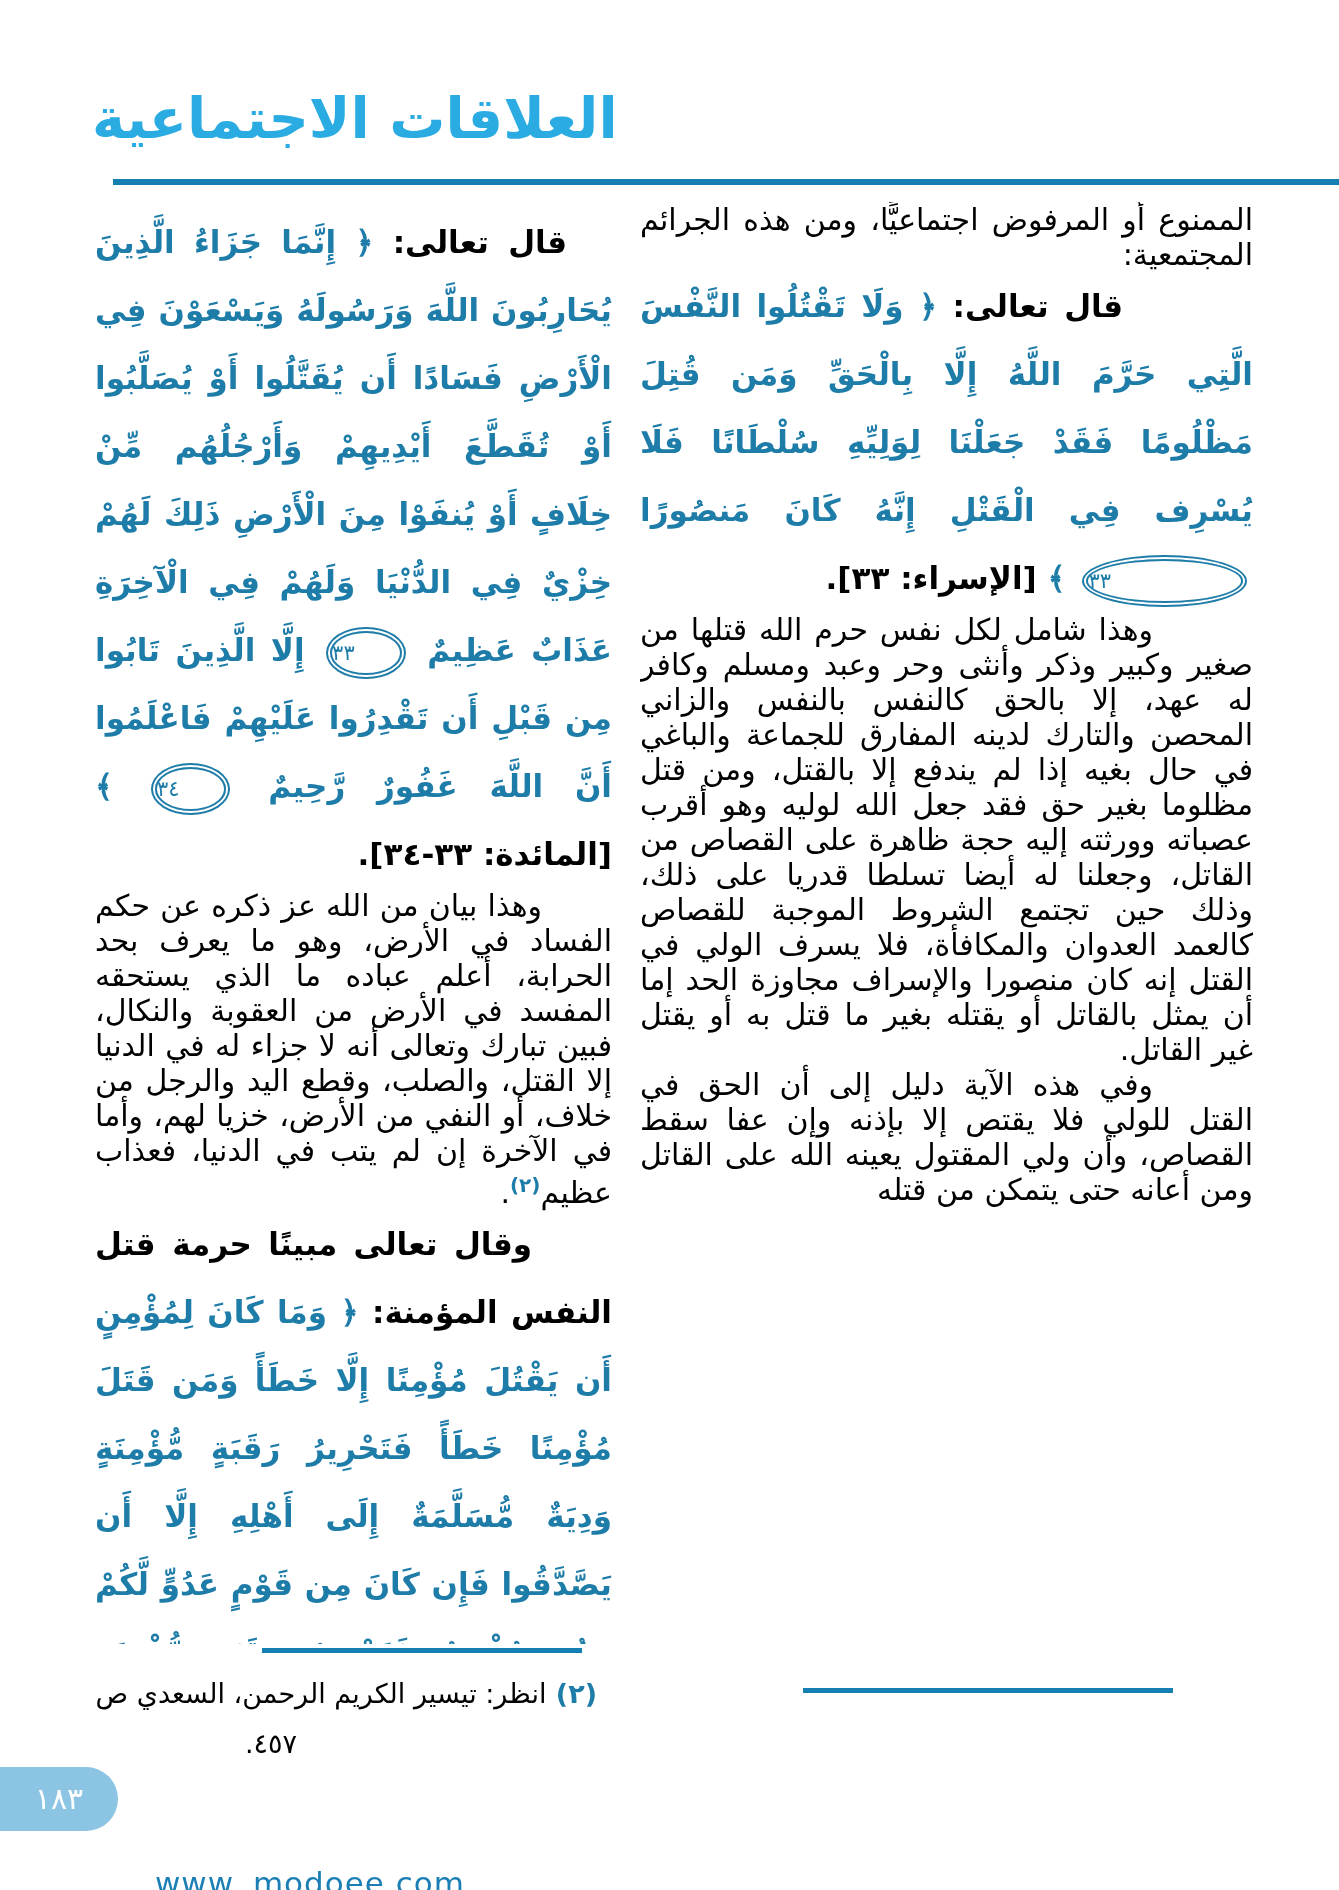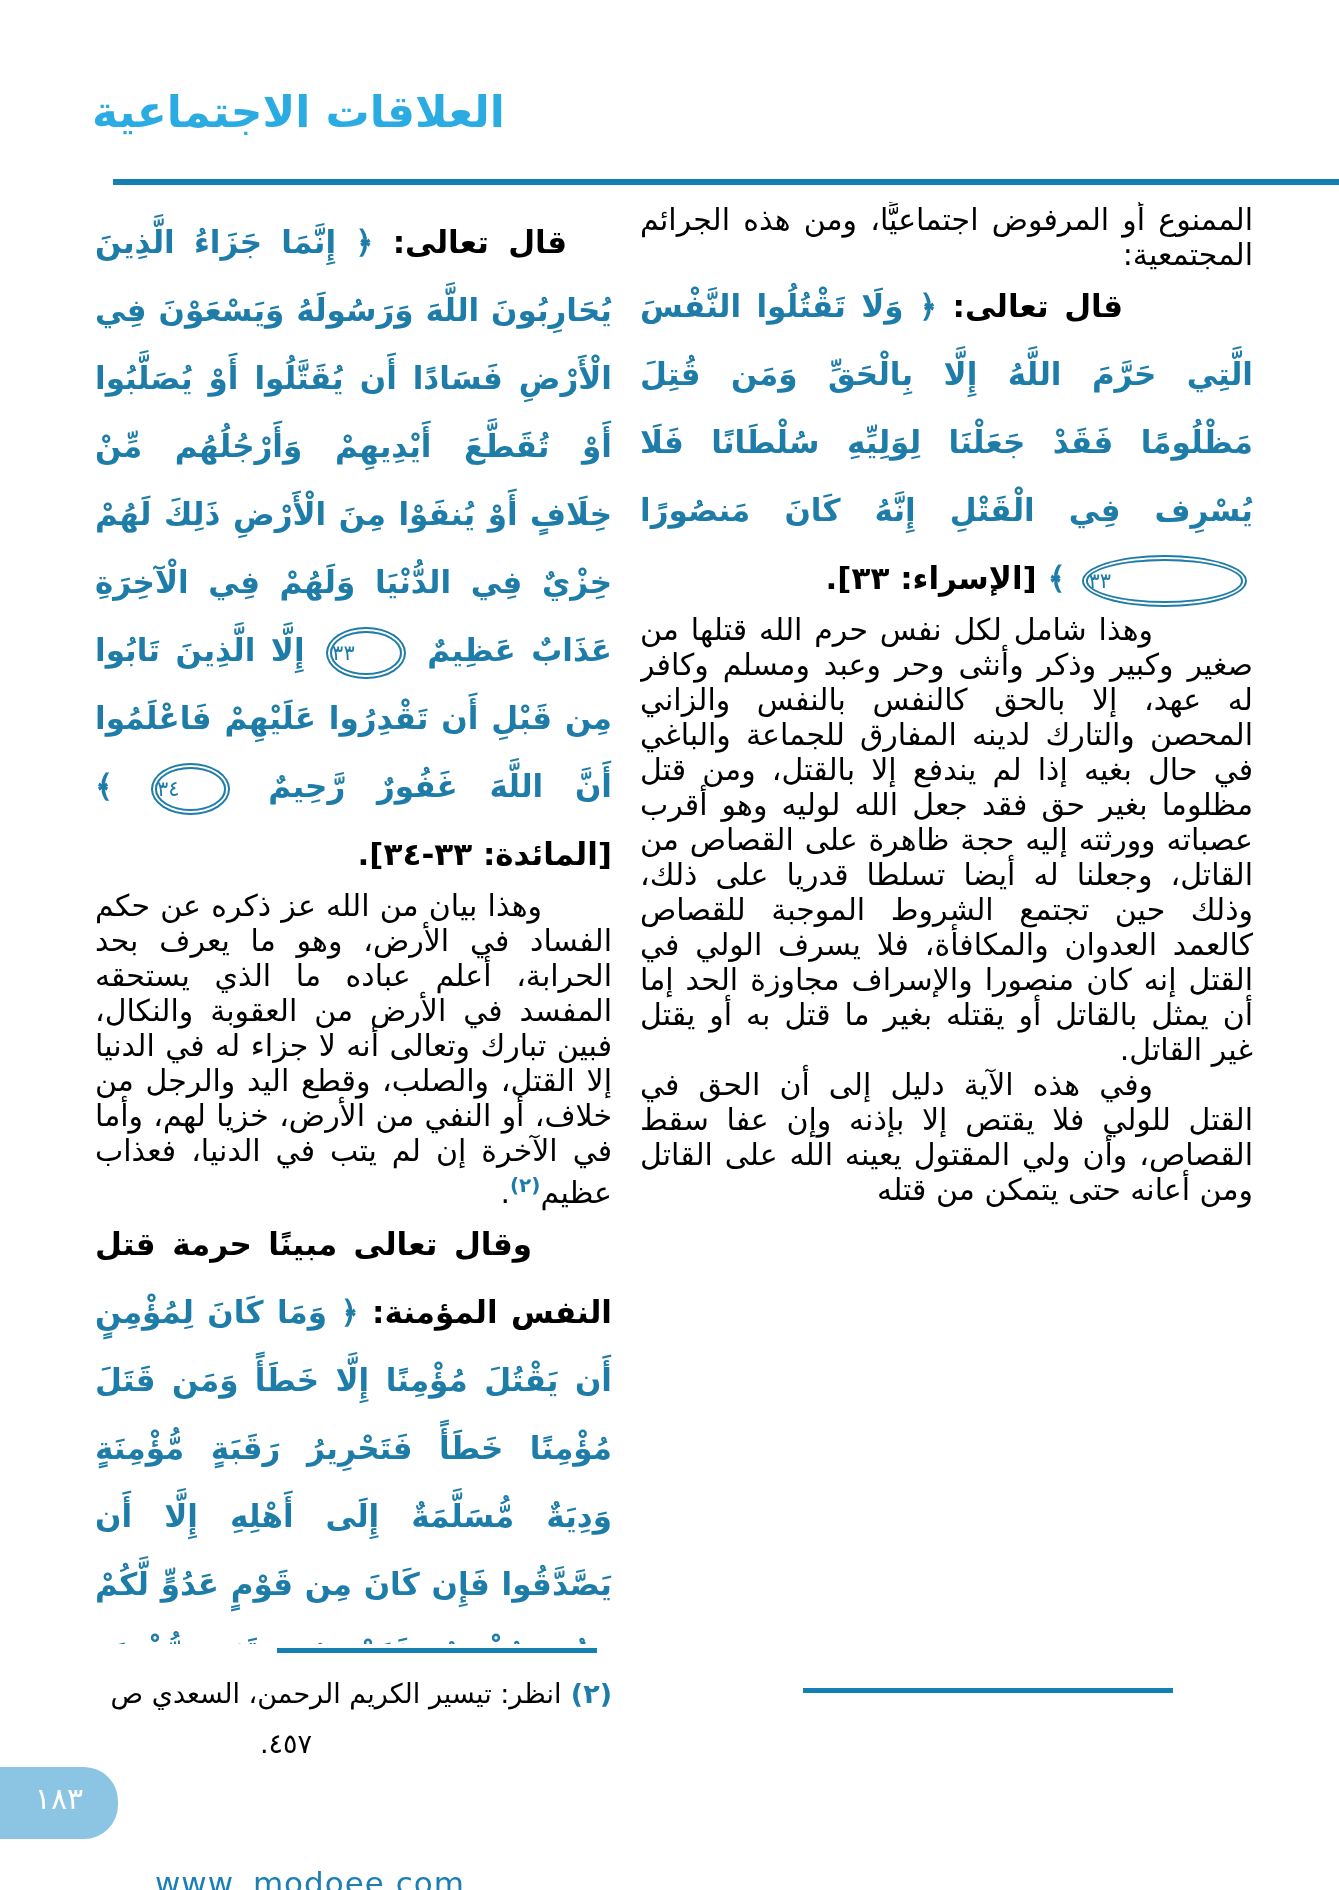--- a/index.html
+++ b/index.html
@@ -11,21 +11,21 @@
     overflow: hidden;
     font-family: "DejaVu Sans", sans-serif;
     color: #000000;
   }
   
   .chapter-title {
     position: absolute;
     left: 92px;
     top: 86px;
     direction: rtl;
-    font-size: 44px;
+    font-size: 56px;
     font-weight: bold;
     color: var(--header-blue);
     letter-spacing: -1px;
     white-space: nowrap;
   }
   .header-rule {
     position: absolute;
     left: 113px;
     right: 0;
     top: 179px;
@@ -83,37 +83,37 @@
   }
   
   .footnote-block {
     position: absolute;
     direction: rtl;
     text-align: right;
     font-size: 27px;
     line-height: 50px;
   }
   .fnb-right { left: 640px; top: 1688px; width: 613px; }
-  .fnb-left  { left: 95px;  top: 1648px; width: 517px; }
+  .fnb-left  { left: 80px;  top: 1648px; width: 517px; }
   .footnote-separator {
     height: 5px;
     background: var(--rule-teal);
     margin-bottom: 16px;
   }
   .fnb-right .footnote-separator { width: 370px; margin-right: 80px; }
   .fnb-left  .footnote-separator { width: 320px; margin-right: 15px; }
   .footnote-marker { color: var(--quran-teal); font-weight: bold; }
   .footnote-line2 { padding-right: 300px; }
   
   .page-number-tab {
     position: absolute;
     left: 0;
     top: 1767px;
     width: 118px;
-    height: 72px;
+    height: 64px;
     background: var(--tab-blue);
     border-radius: 0 34px 34px 0;
     color: #ffffff;
     font-size: 30px;
     text-align: center;
     line-height: 64px;
     direction: rtl;
   }
   .website-url {
     position: absolute;

